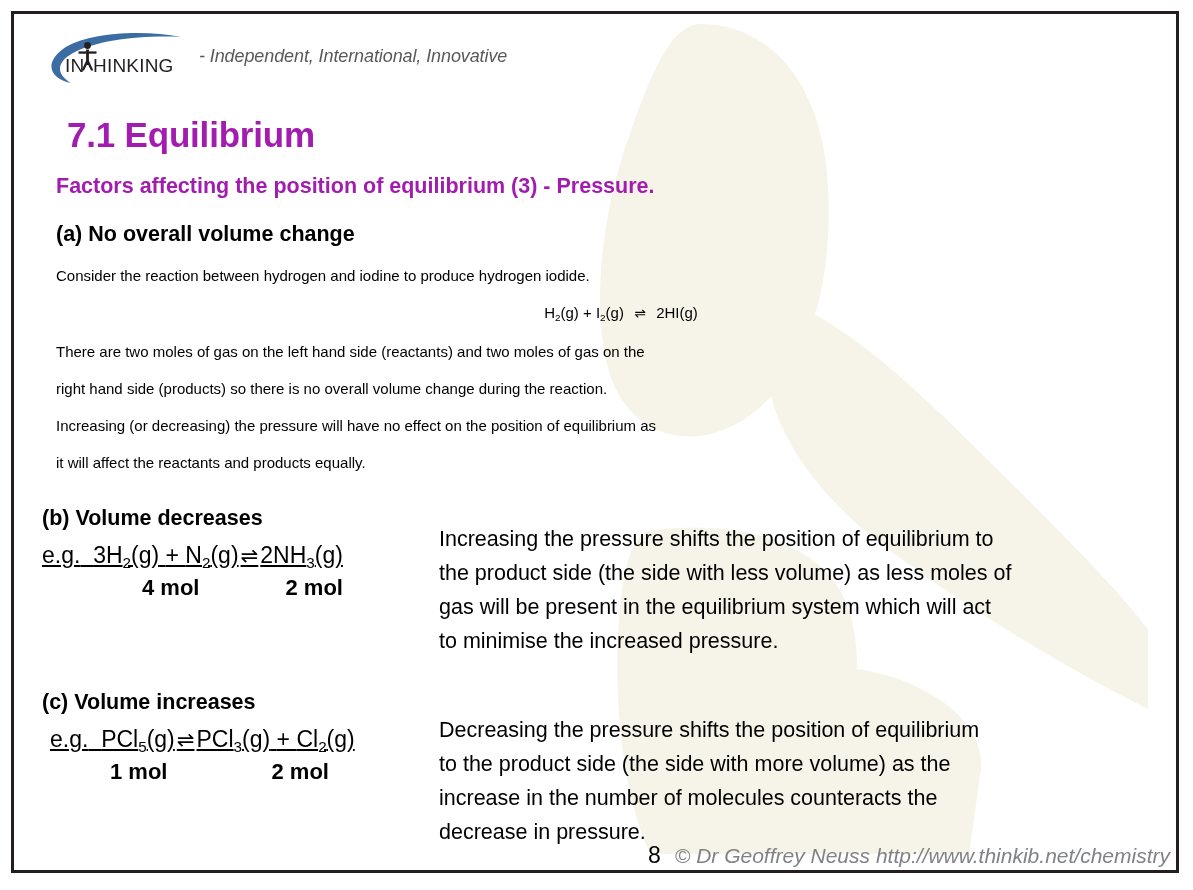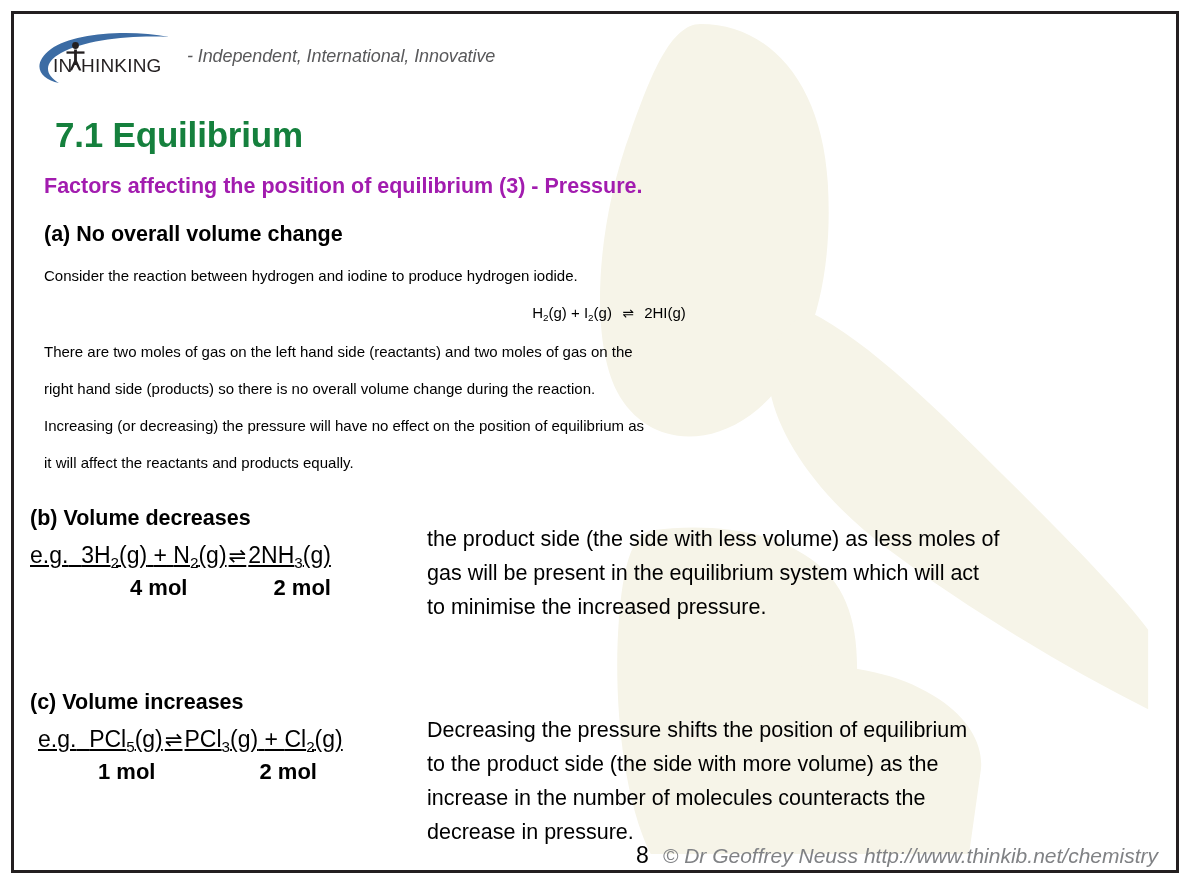--- a/index.html
+++ b/index.html
@@ -39,20 +39,21 @@
     pointer-events: none;
     z-index: 0;
   }
 
   
   .content {
     position: relative;
     z-index: 2;
     width: 100%;
     height: 100%;
+    margin-left: 12px;
   }
 
   
   .header {
     position: absolute;
     left: 19px;
     top: 14px;
     height: 58px;
     display: flex;
     align-items: center;
@@ -75,21 +76,21 @@
     padding-bottom: 2px;
   }
 
   
   .slide-title {
     position: absolute;
     left: 41px;
     top: 101px;
     font-size: 35px;
     font-weight: bold;
-    color: #15803d;
+    color: #a21caf;
     letter-spacing: -0.2px;
     white-space: nowrap;
   }
   .subtitle {
     position: absolute;
     left: 30px;
     top: 160px;
     font-size: 21.5px;
     font-weight: bold;
     color: #a21caf;
@@ -284,20 +285,21 @@
           <span>+</span>
           <span><span>N</span><sub>2</sub><span>(g)</span></span><span class="eqarrow">⇌</span><span><span>2NH</span><sub>3</sub><span>(g)</span></span>
         </div>
 
         <div class="mol-line">
           <span class="sp-a"></span><span>4 mol</span><span class="sp-b"></span><span>2 mol</span>
         </div>
       </div>
 
       <div class="col-right">
+        <div>Increasing the pressure shifts the position of equilibrium to</div>
         <div>the product side (the side with less volume) as less moles of</div>
         <div>gas will be present in the equilibrium system which will act</div>
         <div>to minimise the increased pressure.</div>
       </div>
     </div>
 
     <div class="block block-c">
       <div class="col-left">
         <div class="col-head">(c) Volume increases</div>
 

